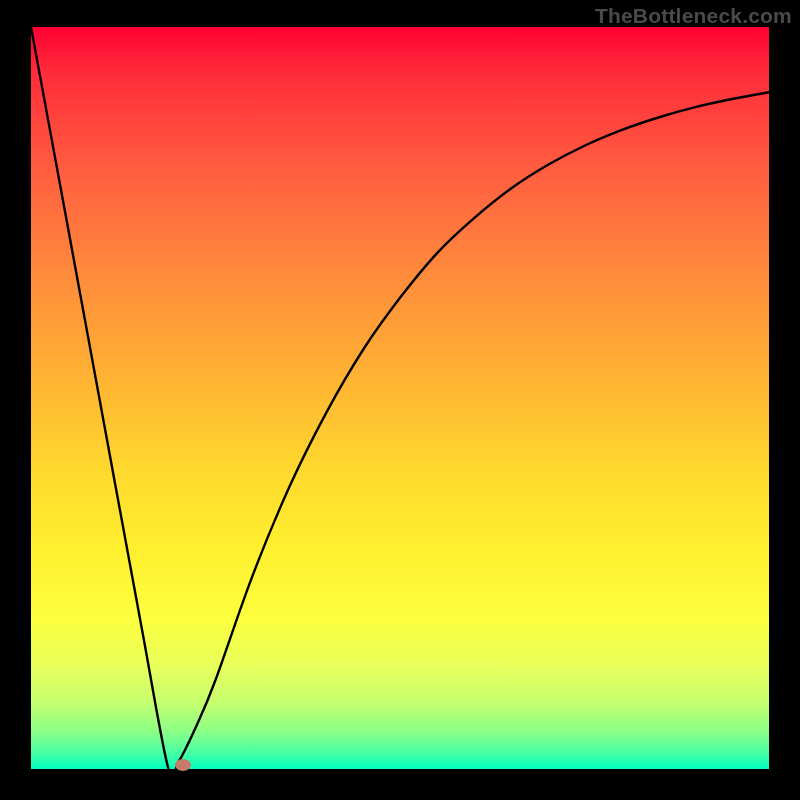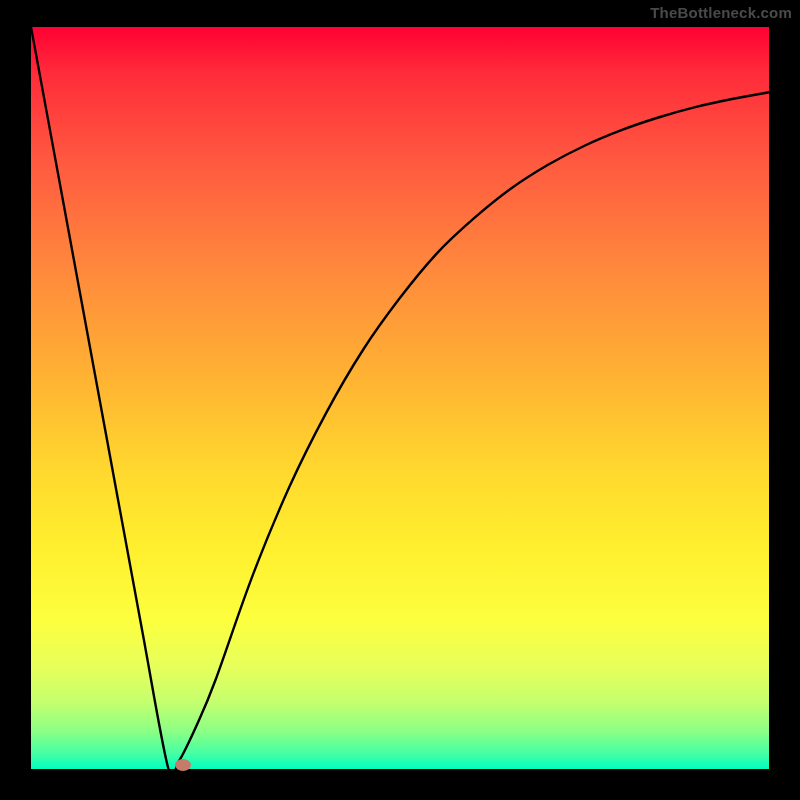--- a/index.html
+++ b/index.html
@@ -31,21 +31,21 @@
       #8aff86 95%,
       #43ffa6 98%,
       #00ffc0 100%
     );
   }
   .watermark {
     position: absolute;
     top: 4px;
     right: 8px;
     color: #4a4a4a;
-    font-size: 15px;
+    font-size: 21px;
     font-weight: 600;
     letter-spacing: 0.2px;
     font-family: Arial, Helvetica, sans-serif;
     white-space: nowrap;
     z-index: 10;
   }
   svg.curve {
     position: absolute;
     left: 0;
     top: 0;

